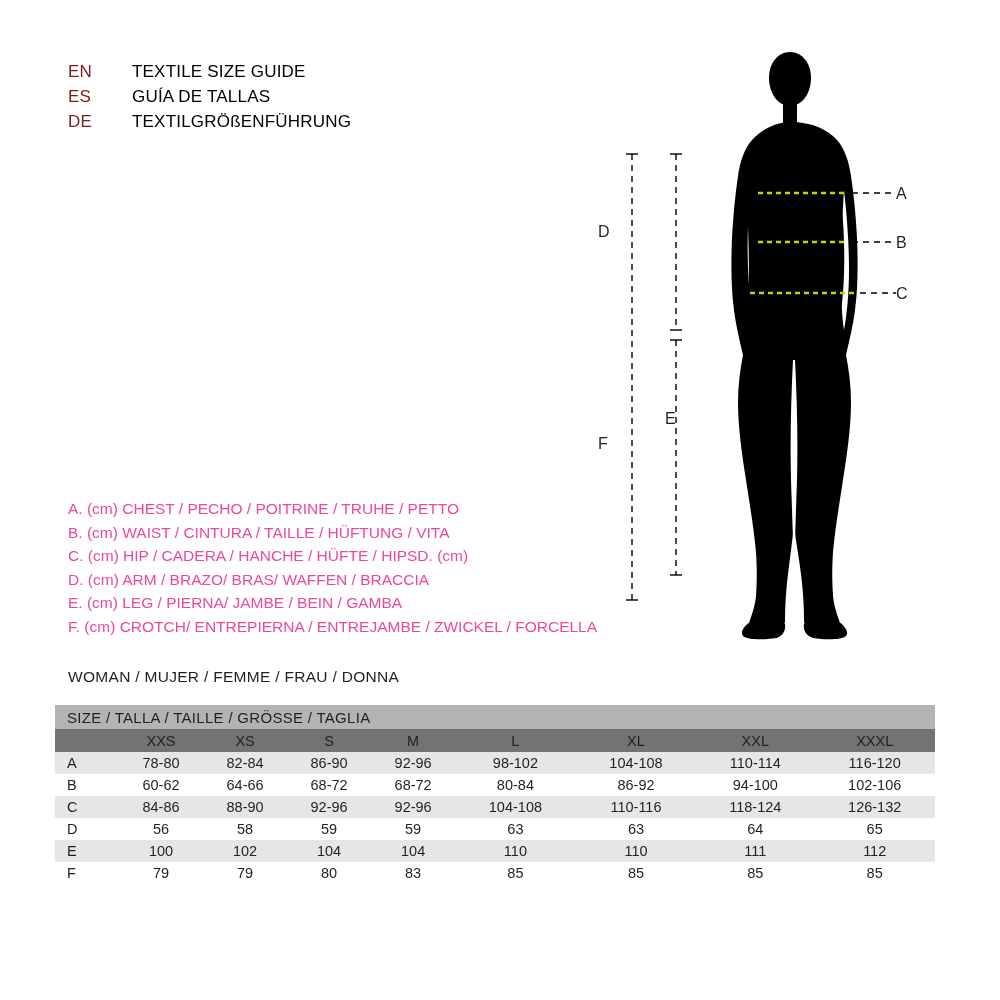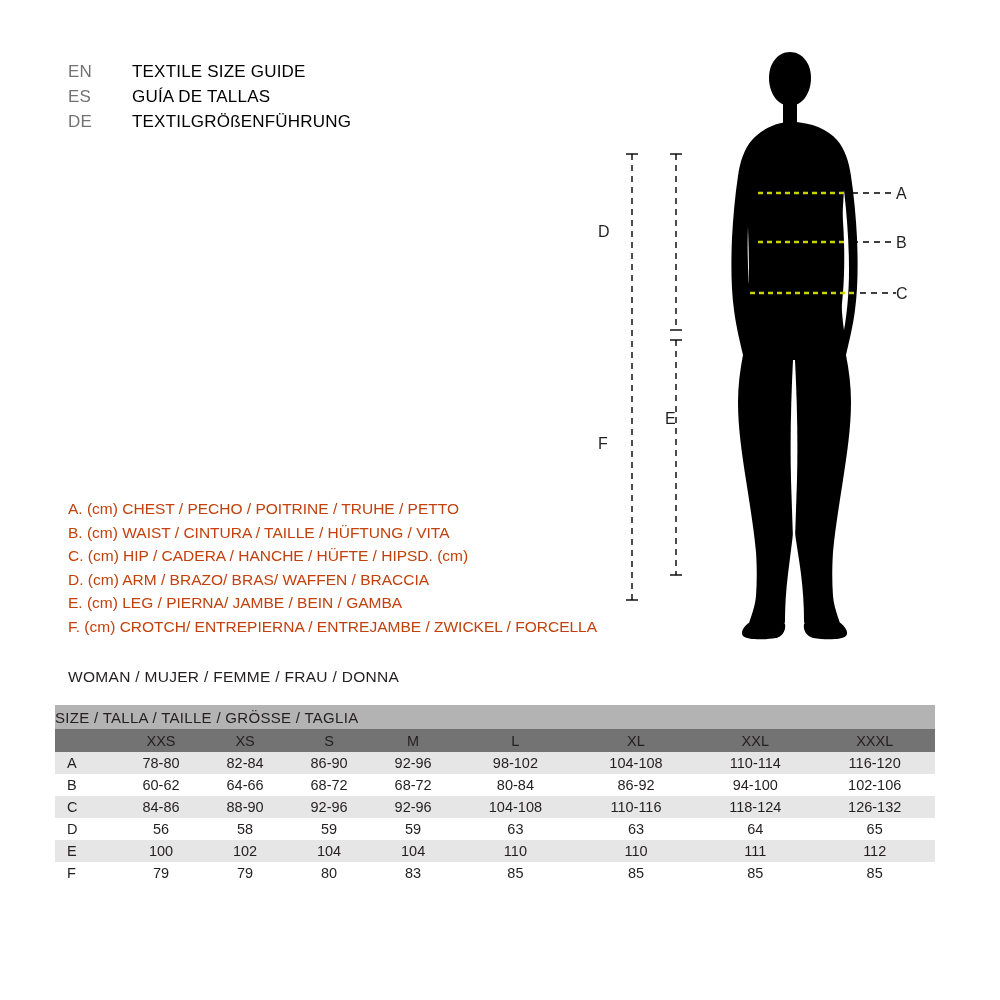--- a/index.html
+++ b/index.html
@@ -26,37 +26,37 @@
   .title-row {
     display: flex;
     align-items: baseline;
     height: 25px;
     font-size: 17px;
     letter-spacing: 0.2px;
   }
   .title-lang {
     width: 64px;
     flex: 0 0 64px;
-    color: #737373;
+    color: #7f1d1d;
   }
   .title-text {
     color: #000000;
   }
 
   
   .legend-block {
     position: absolute;
     left: 68px;
     top: 500px;
     width: 620px;
   }
   .legend-row {
     height: 23.5px;
     font-size: 15.5px;
-    color: #c2410c;
+    color: #ec4899;
     white-space: nowrap;
   }
 
   
   .group-label {
     position: absolute;
     left: 68px;
     top: 668px;
     font-size: 15.5px;
     letter-spacing: 0.3px;
@@ -74,20 +74,21 @@
   .size-table td, .size-table th {
     padding: 0;
     height: 22px;
     font-weight: normal;
     text-align: center;
     color: #231f20;
   }
   .size-table .hdr-row td {
     background: #b3b3b3;
     text-align: left;
+    padding-left: 12px;
     height: 24px;
     font-size: 15px;
     letter-spacing: 0.3px;
   }
   .size-table .cols-row td {
     background: #737373;
     height: 23px;
   }
   .size-table tr.shade td {
     background: #e6e6e6;

